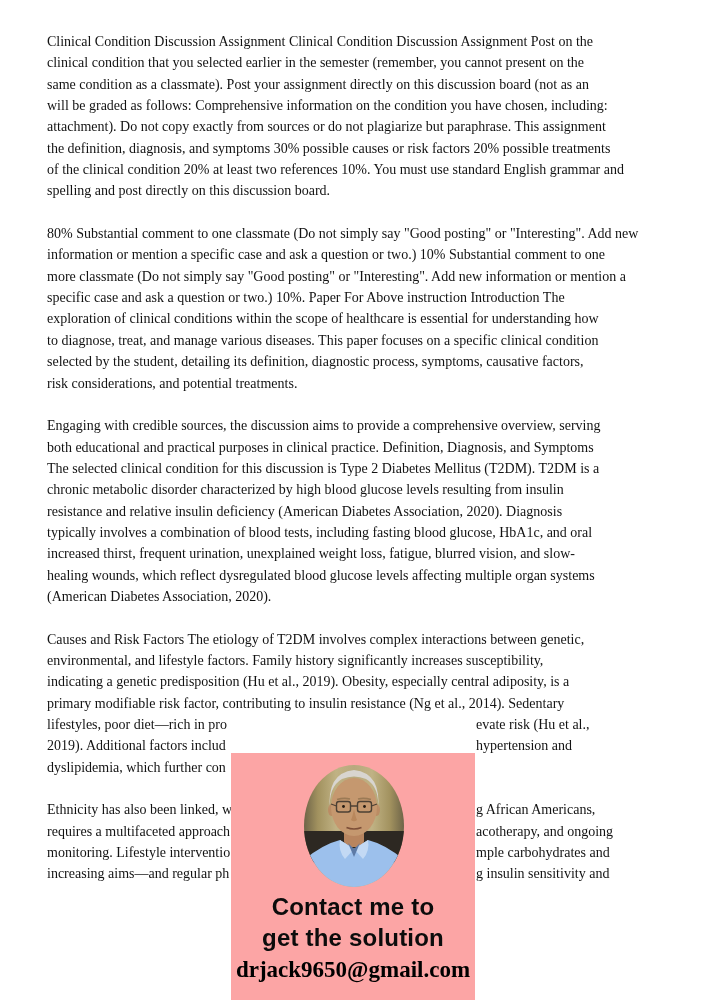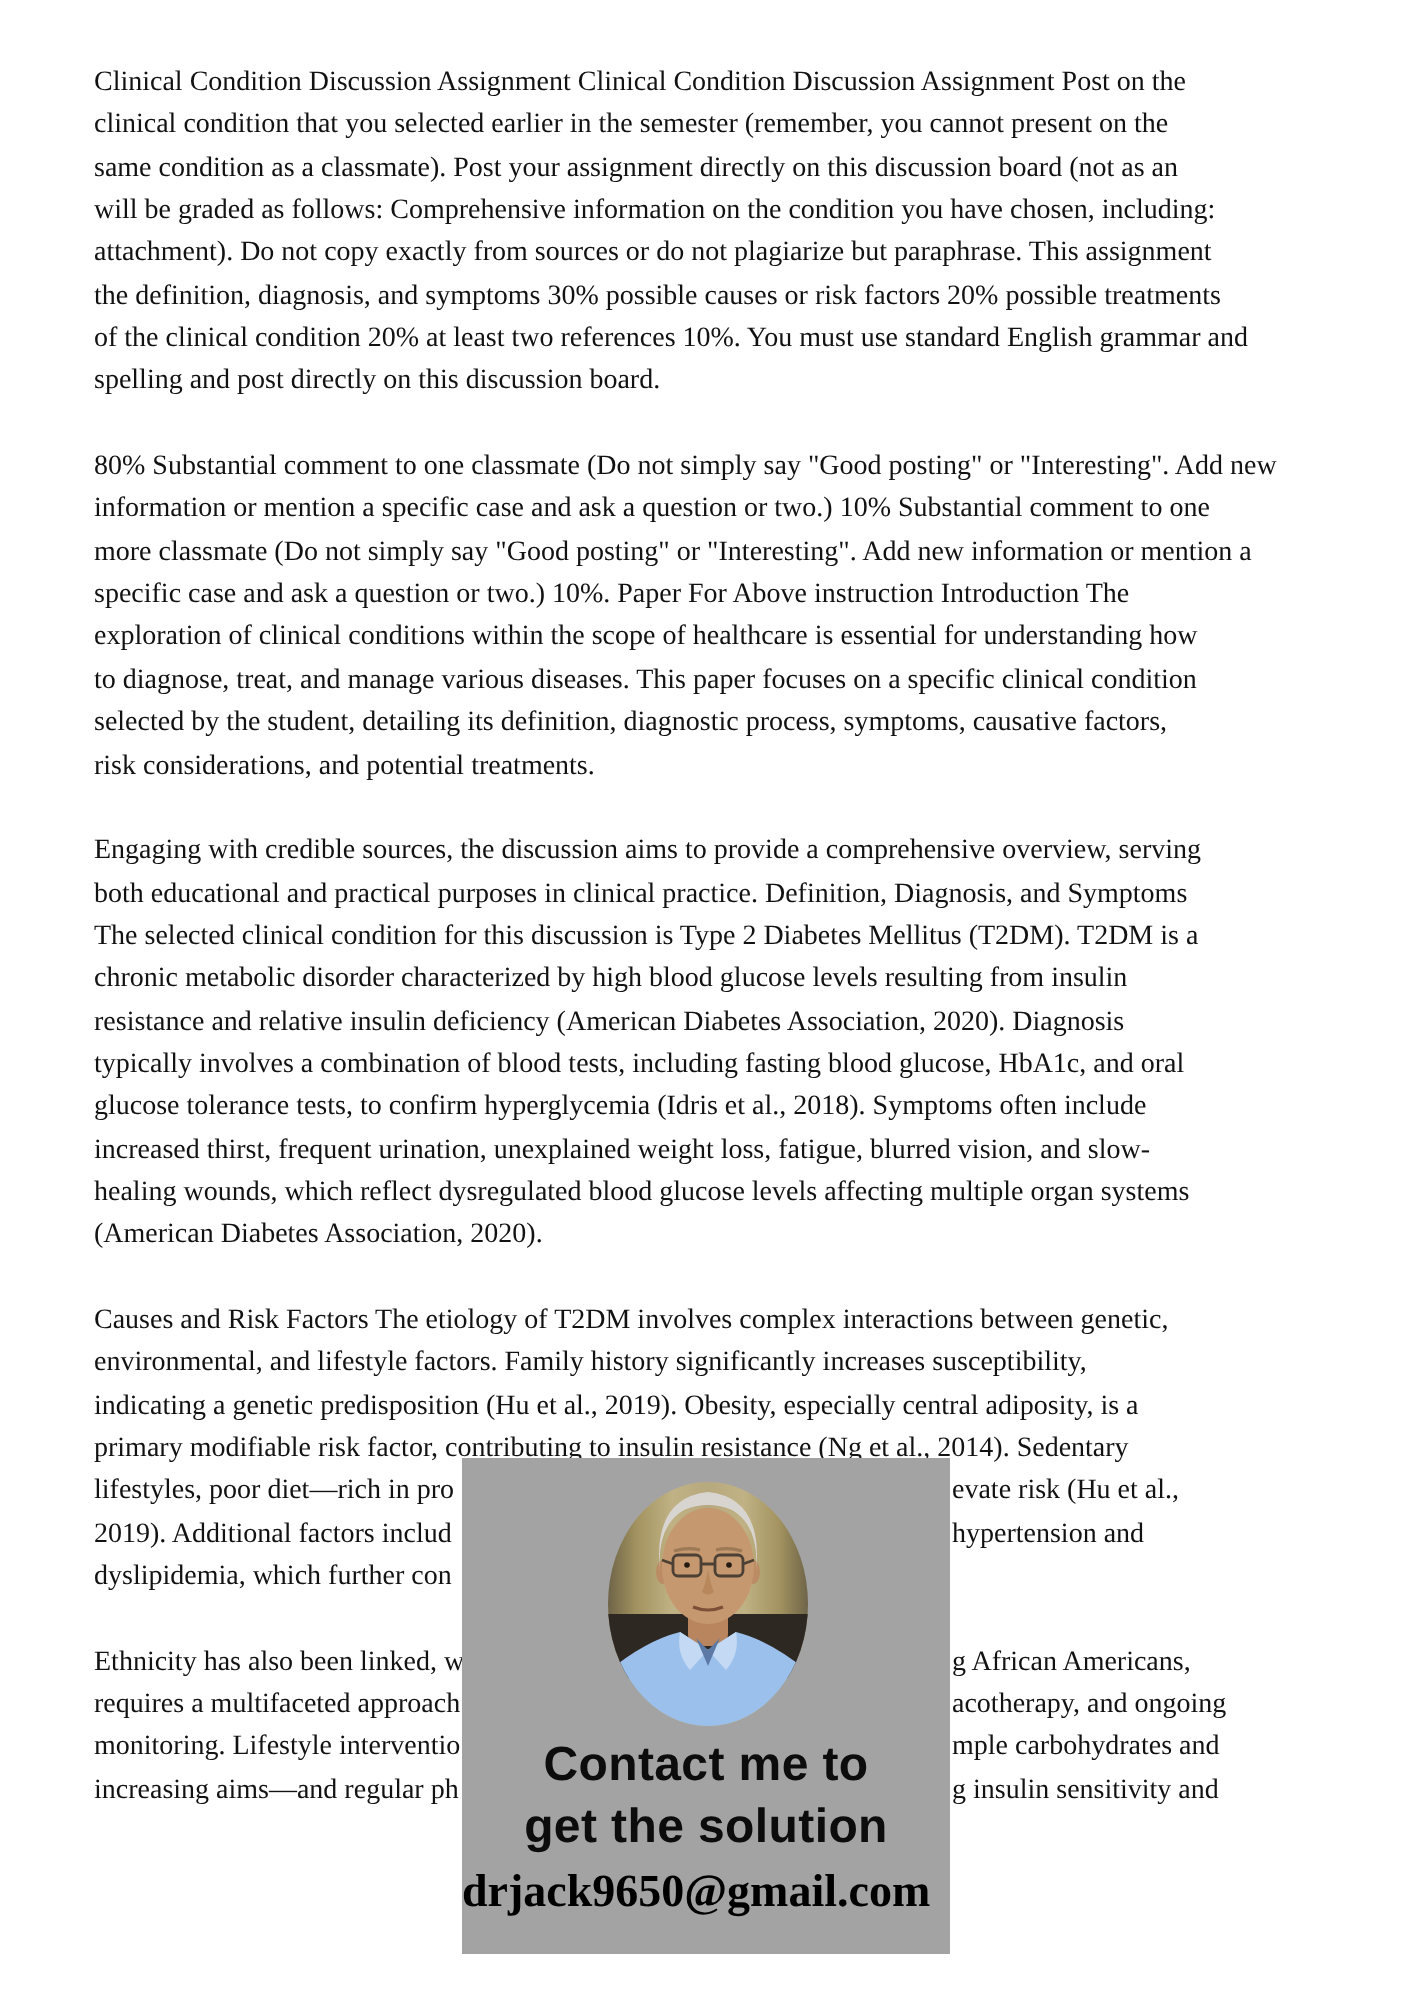--- a/index.html
+++ b/index.html
@@ -52,20 +52,21 @@
     font-weight:bold;
     font-size:24px;
     line-height:31px;
     color:#0c0c0c;
     letter-spacing:0.2px;
   }
   .email {
     position:absolute;
     left:0; top:203px;
     width:100%;
+    text-align:center;
     font-family:"Liberation Serif", serif;
     font-weight:bold;
     font-size:23px;
     line-height:28px;
     color:#000000;
   }
 </style>
 </head>
 <body>
 
@@ -92,21 +93,20 @@
         <div class="line">selected by the student, detailing its definition, diagnostic process, symptoms, causative factors,</div>
         <div class="line">risk considerations, and potential treatments.</div>
       </div>
       <div class="paragraph">
         <div class="line">Engaging with credible sources, the discussion aims to provide a comprehensive overview, serving</div>
         <div class="line">both educational and practical purposes in clinical practice. Definition, Diagnosis, and Symptoms</div>
         <div class="line">The selected clinical condition for this discussion is Type 2 Diabetes Mellitus (T2DM). T2DM is a</div>
         <div class="line">chronic metabolic disorder characterized by high blood glucose levels resulting from insulin</div>
         <div class="line">resistance and relative insulin deficiency (American Diabetes Association, 2020). Diagnosis</div>
         <div class="line">typically involves a combination of blood tests, including fasting blood glucose, HbA1c, and oral</div>
-        <div class="line">glucose tolerance tests, to confirm hyperglycemia (Idris et al., 2018). Symptoms often include</div>
         <div class="line">increased thirst, frequent urination, unexplained weight loss, fatigue, blurred vision, and slow-</div>
         <div class="line">healing wounds, which reflect dysregulated blood glucose levels affecting multiple organ systems</div>
         <div class="line">(American Diabetes Association, 2020).</div>
       </div>
       <div class="paragraph">
         <div class="line">Causes and Risk Factors The etiology of T2DM involves complex interactions between genetic,</div>
         <div class="line">environmental, and lifestyle factors. Family history significantly increases susceptibility,</div>
         <div class="line">indicating a genetic predisposition (Hu et al., 2019). Obesity, especially central adiposity, is a</div>
         <div class="line">primary modifiable risk factor, contributing to insulin resistance (Ng et al., 2014). Sedentary</div>
         <div class="line"><span class="frag-left">lifestyles, poor diet—rich in pro</span><span class="frag-right">evate risk (Hu et al.,</span></div>
@@ -114,21 +114,21 @@
         <div class="line"><span class="frag-left">dyslipidemia, which further con</span><span class="frag-right"></span></div>
       </div>
       <div class="paragraph">
         <div class="line"><span class="frag-left">Ethnicity has also been linked, w</span><span class="frag-right">g African Americans,</span></div>
         <div class="line"><span class="frag-left">requires a multifaceted approach</span><span class="frag-right">acotherapy, and ongoing</span></div>
         <div class="line"><span class="frag-left">monitoring. Lifestyle interventio</span><span class="frag-right">mple carbohydrates and</span></div>
         <div class="line"><span class="frag-left">increasing aims—and regular ph</span><span class="frag-right">g insulin sensitivity and</span></div>
       </div>
     </div>
 
-  <div class="overlay" style="background: #a3a3a3;">
+  <div class="overlay" style="background: #fca5a5; margin-top: 24px;">
 
     <svg class="portrait" width="100" height="122" viewBox="0 0 100 122" xmlns="http://www.w3.org/2000/svg">
       <defs>
         <clipPath id="ovalClip">
             <ellipse cx="50" cy="61" rx="50" ry="61"></ellipse>
           </clipPath>
         <linearGradient id="wallGrad" x1="0" y1="0" x2="1" y2="0">
           <stop offset="0" stop-color="#6e6448"></stop>
           <stop offset="0.14" stop-color="#a2925f"></stop>
           <stop offset="0.32" stop-color="#c0b284"></stop>

